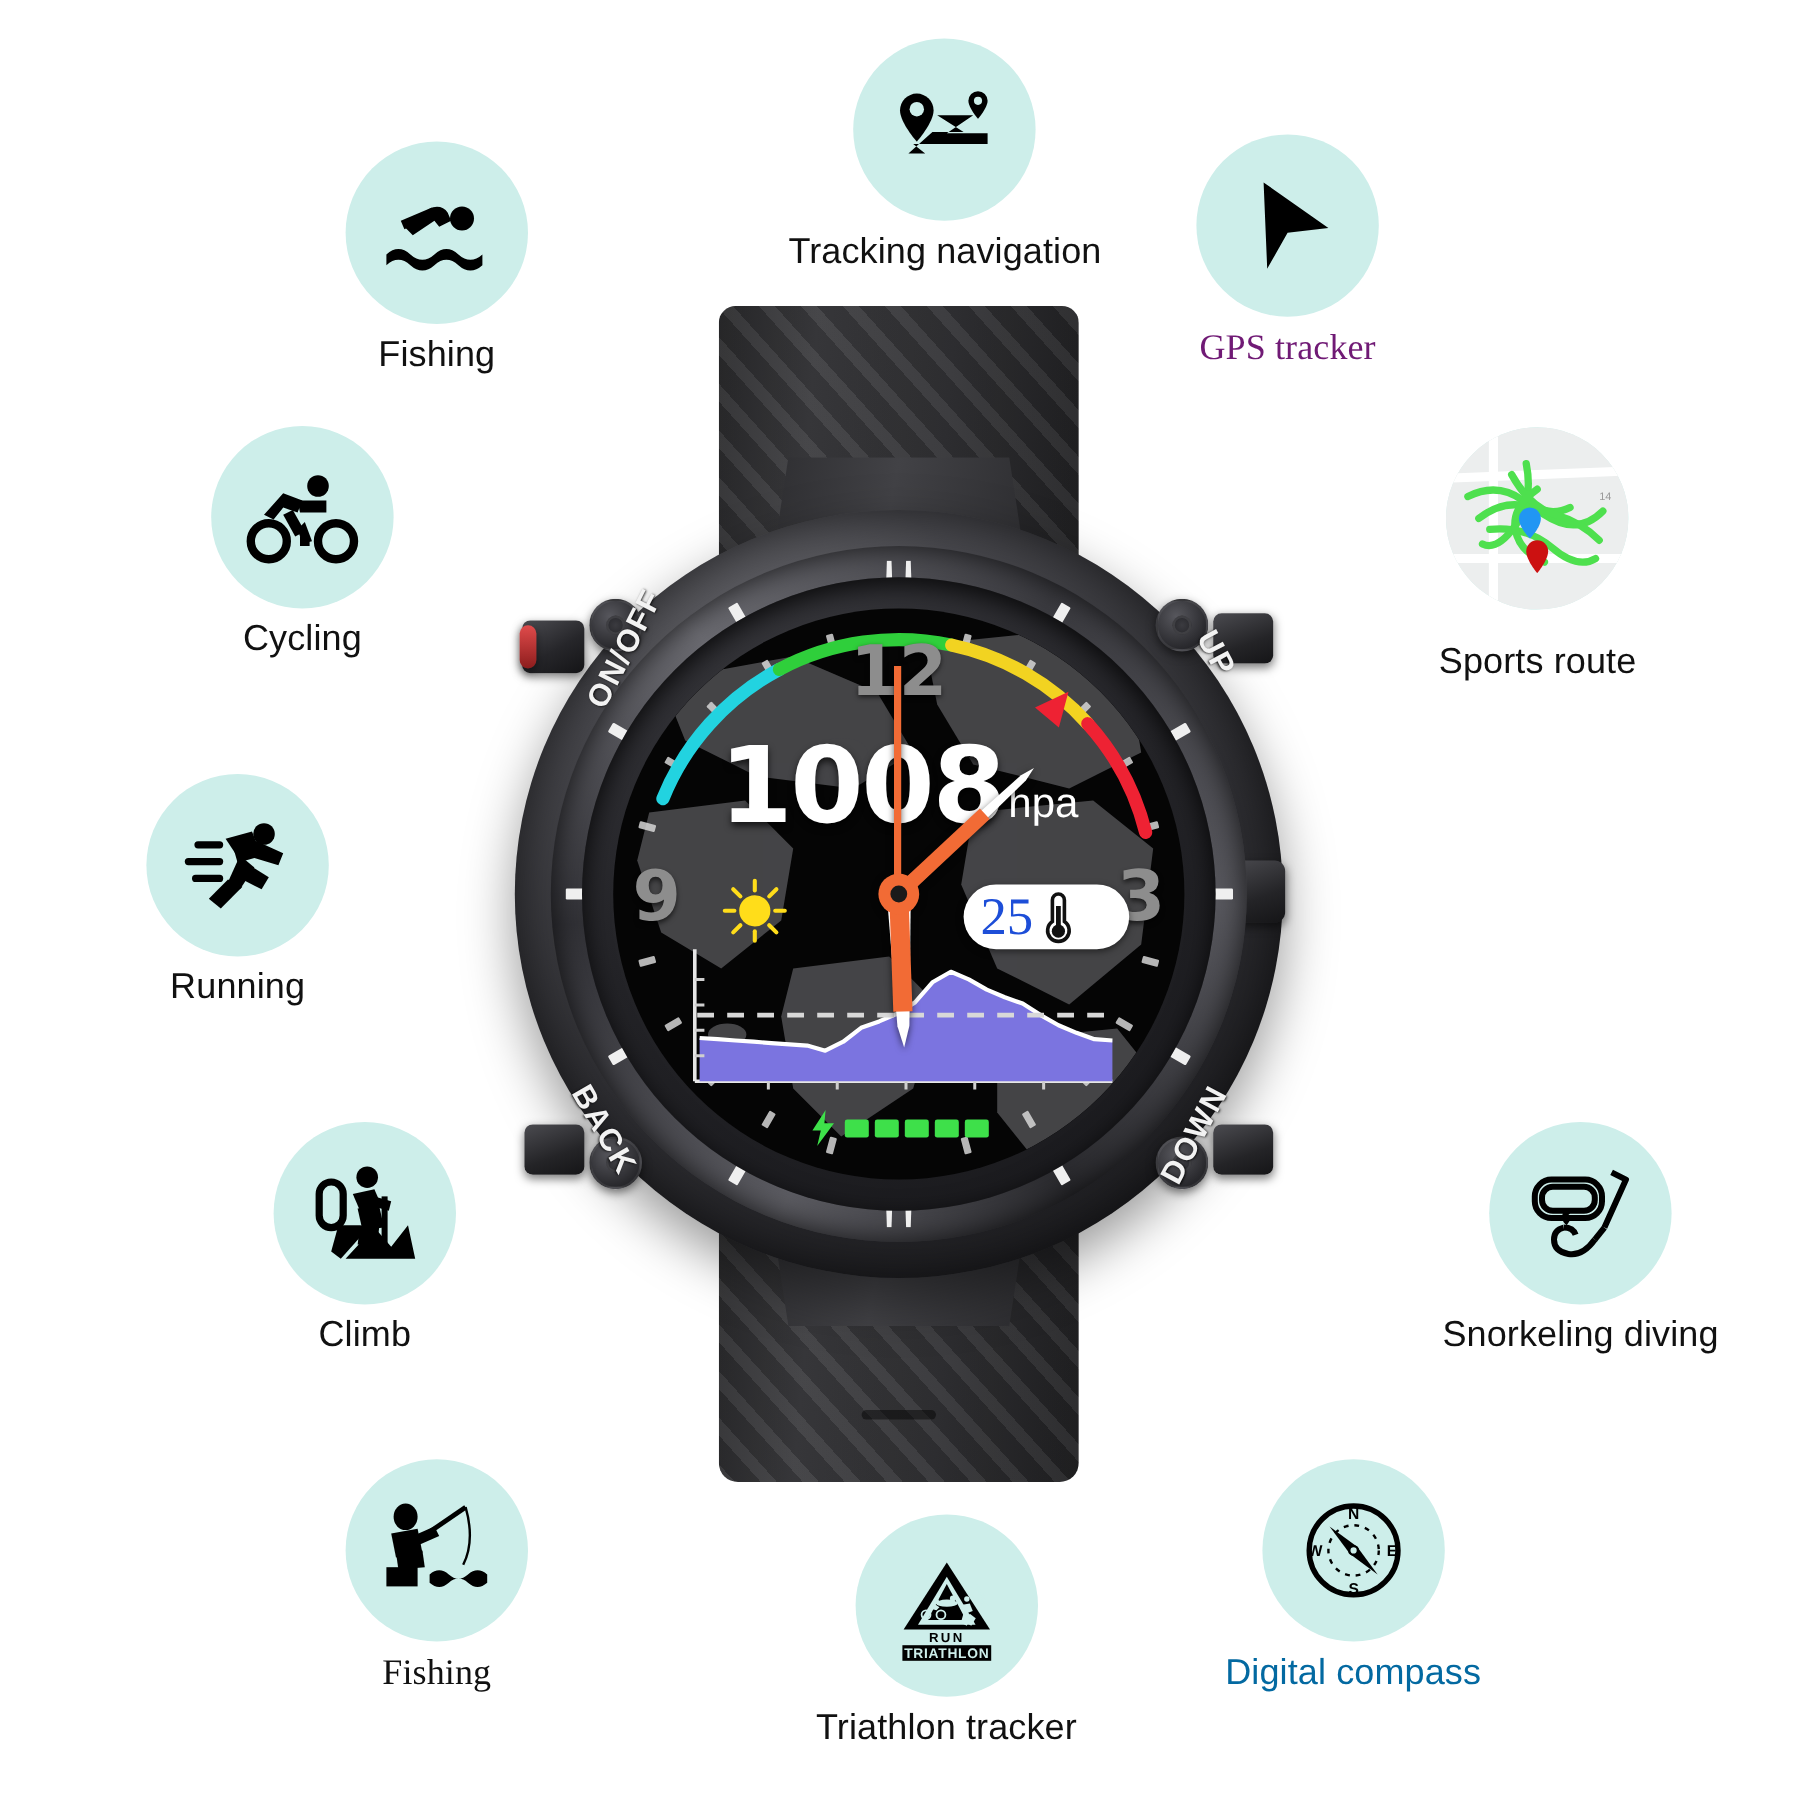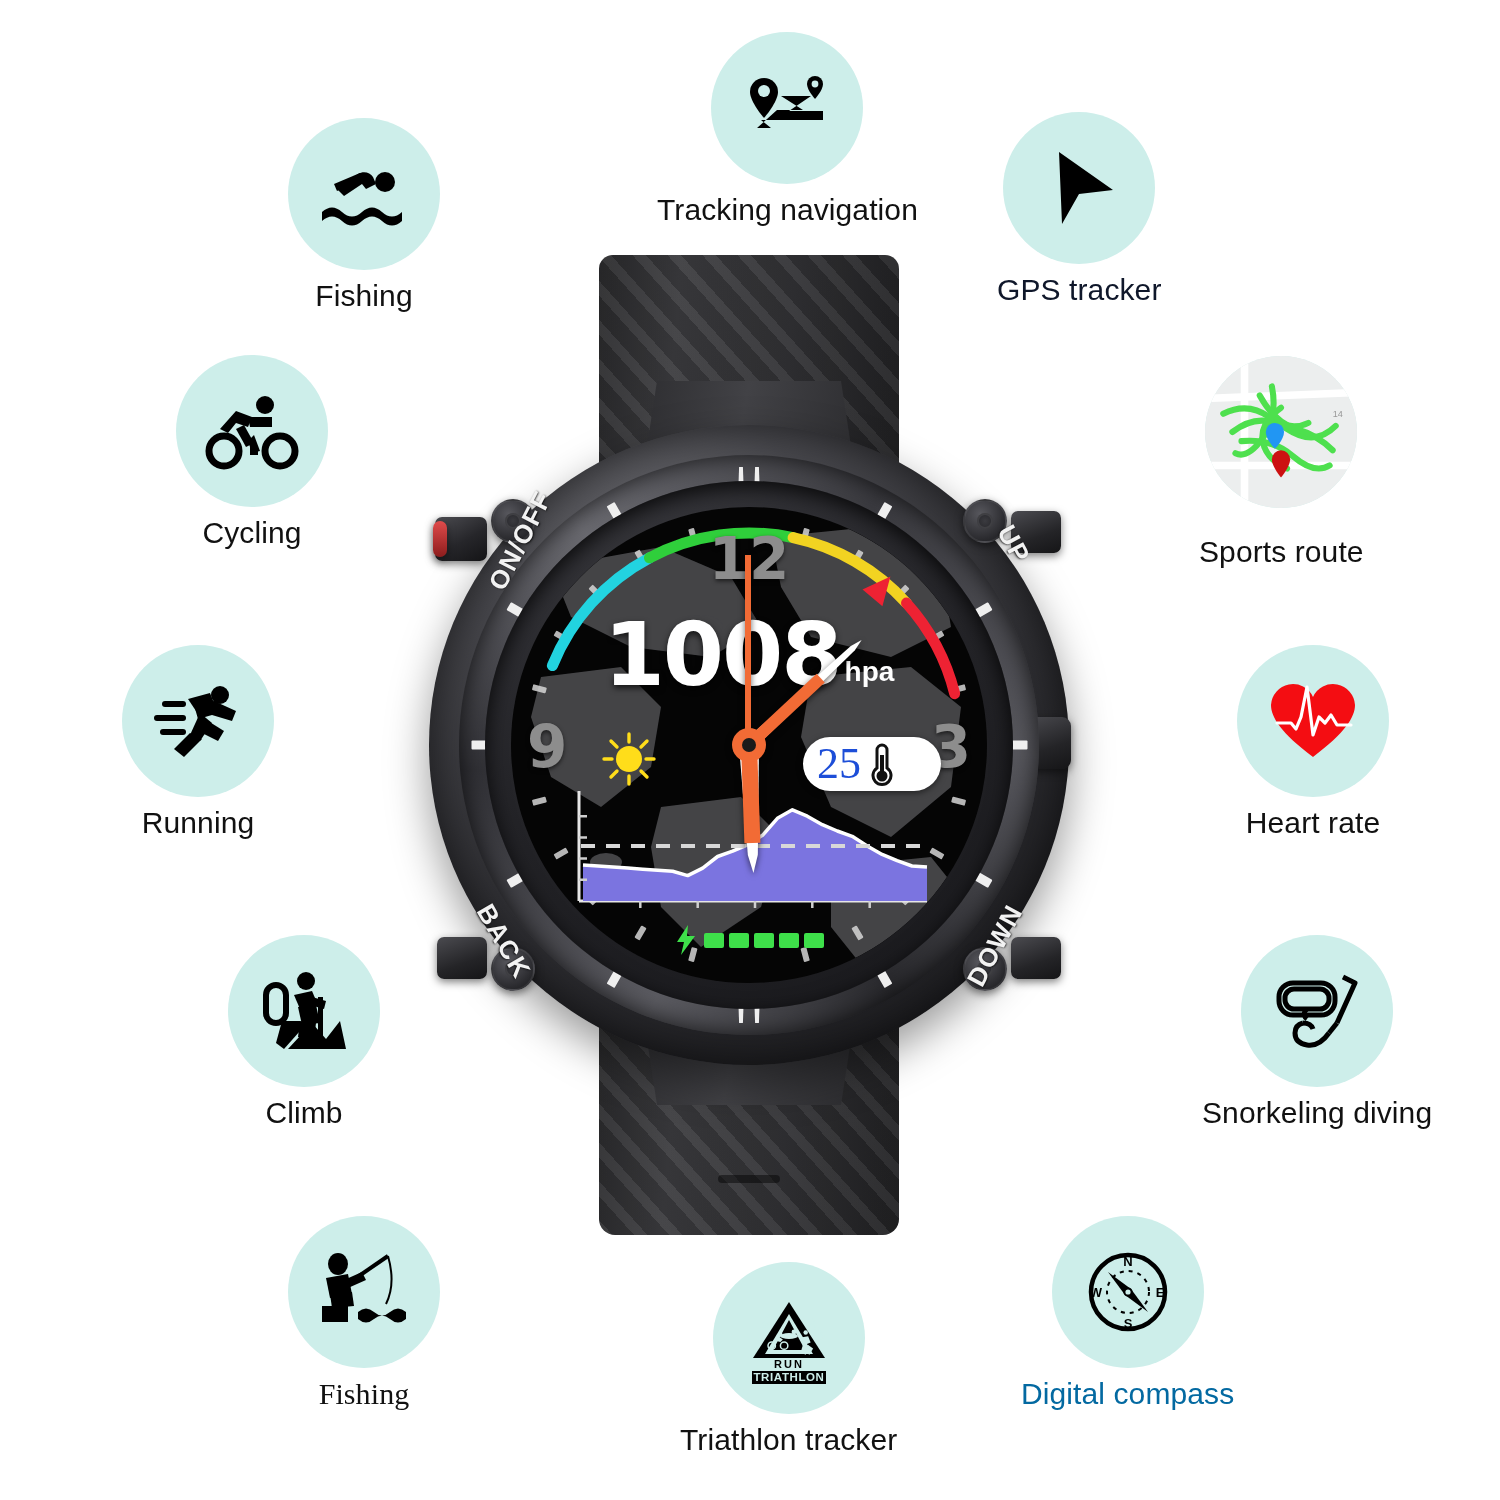--- a/index.html
+++ b/index.html
@@ -105,21 +105,21 @@
   #worldmap{position:absolute;inset:0;opacity:.92;}
   #digits{position:absolute;inset:0;}
   .hnum{position:absolute;color:#8d8d8d;font-size:58px;font-weight:800;
     font-family:"DejaVu Sans", sans-serif;text-shadow:0 2px 4px rgba(0,0,0,.6);}
   .dialtick{position:absolute;left:50%;top:14px;width:6px;height:14px;margin-left:-3px;
     background:#d6d6d6;transform-origin:50% 224px;border-radius:1px;opacity:.85;}
 
   #press{position:absolute;left:0;right:0;top:96px;text-align:center;pointer-events:none;}
   #press .pv{color:#fff;font-size:88px;font-weight:700;letter-spacing:-2px;
     font-family:"DejaVu Sans", sans-serif;text-shadow:0 3px 6px rgba(0,0,0,.7);}
-  #press .pu{color:#fff;font-size:28px;font-weight:700;margin-left:4px;
+  #press .pu{color:#fff;font-size:35px;font-weight:400;margin-left:4px;
     position:relative;top:-4px;}
 
   #temp{position:absolute;right:46px;top:230px;height:54px;min-width:118px;
     background:#fff;border-radius:27px;display:flex;align-items:center;
     padding:0 6px 0 14px;box-shadow:0 2px 6px rgba(0,0,0,.5);}
   #temp .tv{font-size:44px;color:#1d4ed8;font-weight:500;line-height:1;
     font-family:Liberation Serif, serif;}
 
   #chart{position:absolute;left:66px;bottom:74px;width:352px;height:120px;}
   #batt{position:absolute;left:0;right:0;bottom:28px;display:flex;
@@ -352,21 +352,21 @@
     </div>
     <div class="flabel" style="color: rgb(17, 17, 17);">Tracking navigation</div>
   </div>
 
   <div class="feature" style="left: 997px; top: 112px;">
     <div class="bubble" style="width: 152px; height: 152px; background: rgb(205, 238, 234);">
       <svg viewBox="0 0 100 100" style="width: 100px; height: 100px;">
         <polygon points="30,14 84,52 50,56 33,86" fill="#000"></polygon>
       </svg>
     </div>
-    <div class="flabel" style="color: #0f172a;">GPS tracker</div>
+    <div class="flabel" style="color: #701a75; font-family: Liberation Serif, serif;">GPS tracker</div>
   </div>
 
   <div class="feature" style="left: 176px; top: 355px;">
     <div class="bubble" style="width: 152px; height: 152px; background: rgb(205, 238, 234);">
       <svg viewBox="0 0 100 100" style="width: 100px; height: 100px;">
         <circle cx="22" cy="70" r="15" fill="none" stroke="#000" stroke-width="7"></circle>
         <circle cx="78" cy="70" r="15" fill="none" stroke="#000" stroke-width="7"></circle>
         <circle cx="63" cy="24" r="9" fill="#000"></circle>
         <path d="M18 48 L34 30 L50 36 L46 46 L34 42 L26 52 Z" fill="#000"></path>
         <path d="M46 36 L70 36 L70 46 L48 46 Z" fill="#000"></path>
@@ -413,29 +413,20 @@
         <path d="M42 62 L54 68 L36 86 L26 78 Z" fill="#000"></path>
         <path d="M60 50 L76 60 L70 70 L54 62 Z" fill="#000"></path>
         <rect x="14" y="30" width="24" height="6" rx="3" fill="#000"></rect>
         <rect x="6" y="44" width="32" height="6" rx="3" fill="#000"></rect>
         <rect x="12" y="58" width="26" height="6" rx="3" fill="#000"></rect>
       </svg>
     </div>
     <div class="flabel" style="color: rgb(17, 17, 17);">Running</div>
   </div>
 
-  <div class="feature" style="left: 1237px; top: 645px;">
-    <div class="bubble" style="width: 152px; height: 152px; background: rgb(205, 238, 234);">
-      <svg viewBox="0 0 100 100" style="width: 100px; height: 100px;">
-        <path d="M50 86 C18 62 8 46 8 34 A22 22 0 0 1 50 26 A22 22 0 0 1 92 34 C92 46 82 62 50 86 Z" fill="#f40d12"></path>
-        <polyline points="14,52 28,52 33,58 38,46 44,16 50,64 56,46 62,52 68,44 74,54 88,54" fill="none" stroke="#ffffff" stroke-width="3.2" stroke-linejoin="round" stroke-linecap="round"></polyline>
-      </svg>
-    </div>
-    <div class="flabel" style="color: rgb(17, 17, 17);">Heart rate</div>
-  </div>
 
   <div class="feature" style="left: 228px; top: 935px; text-align: center;">
     <div class="bubble" style="width: 152px; height: 152px; background: rgb(205, 238, 234);">
       <svg viewBox="0 0 100 100" style="width: 100px; height: 100px;">
         <rect x="12" y="24" width="20" height="38" rx="10" fill="none" stroke="#000" stroke-width="6"></rect>
         <circle cx="52" cy="20" r="9" fill="#000"></circle>
         <path d="M40 34 L58 30 L64 44 L46 48 Z" fill="#000"></path>
         <path d="M44 46 L62 44 L66 62 L48 64 Z" fill="#000"></path>
         <path d="M46 60 L62 62 L60 78 L44 76 Z" fill="#000"></path>
         <path d="M28 60 L46 60 L46 70 L30 88 L22 82 Z" fill="#000"></path>

